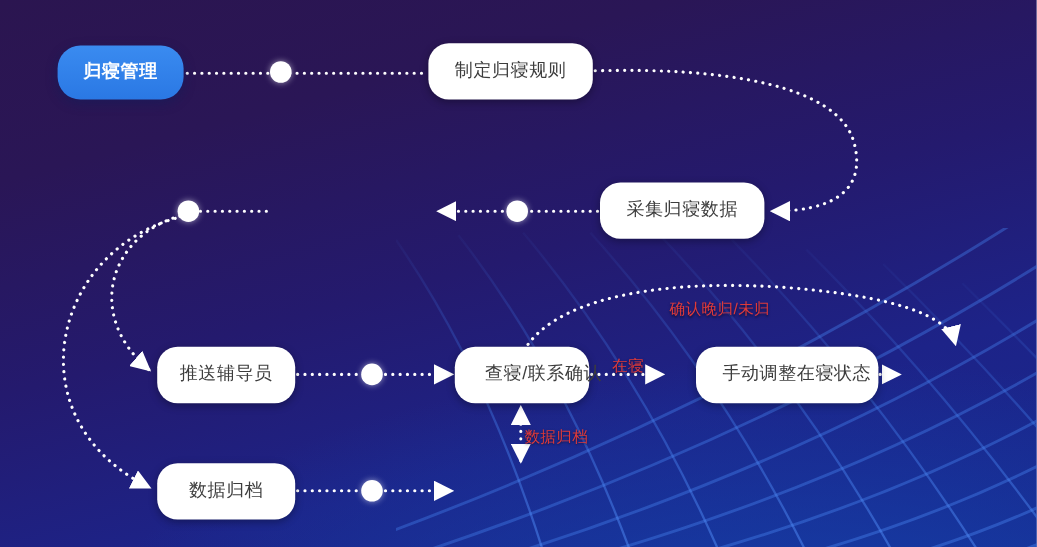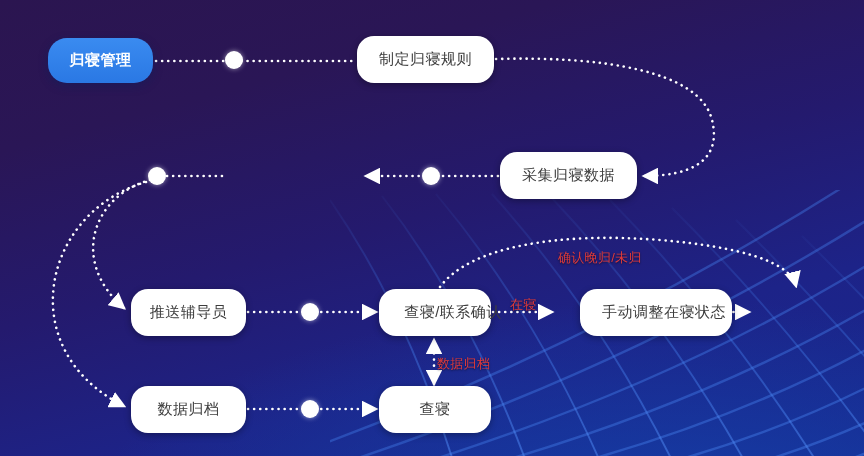--- a/index.html
+++ b/index.html
@@ -145,23 +145,20 @@
   </div>
 
   <div class="node" style="left:131px;top:386px;width:115px;height:47px;">
     <span>数据归档</span>
   </div>
 
   <div class="node" style="left:379px;top:289px;width:112px;height:47px;padding-left:36px;">
     <span>查寝/联系确认</span>
   </div>
 
-  <div class="node" style="left:379px;top:386px;width:112px;height:47px;">
-    <span>查寝</span>
-  </div>
 
   <div class="node" style="left:580px;top:289px;width:152px;height:47px;padding-left:16px;">
     <span>手动调整在寝状态</span>
   </div>
 
 
   <div class="hub" style="left:225px;top:51px;"></div>
   <div class="hub" style="left:422px;top:167px;"></div>
   <div class="hub" style="left:148px;top:167px;"></div>
   <div class="hub" style="left:301px;top:303px;"></div>

